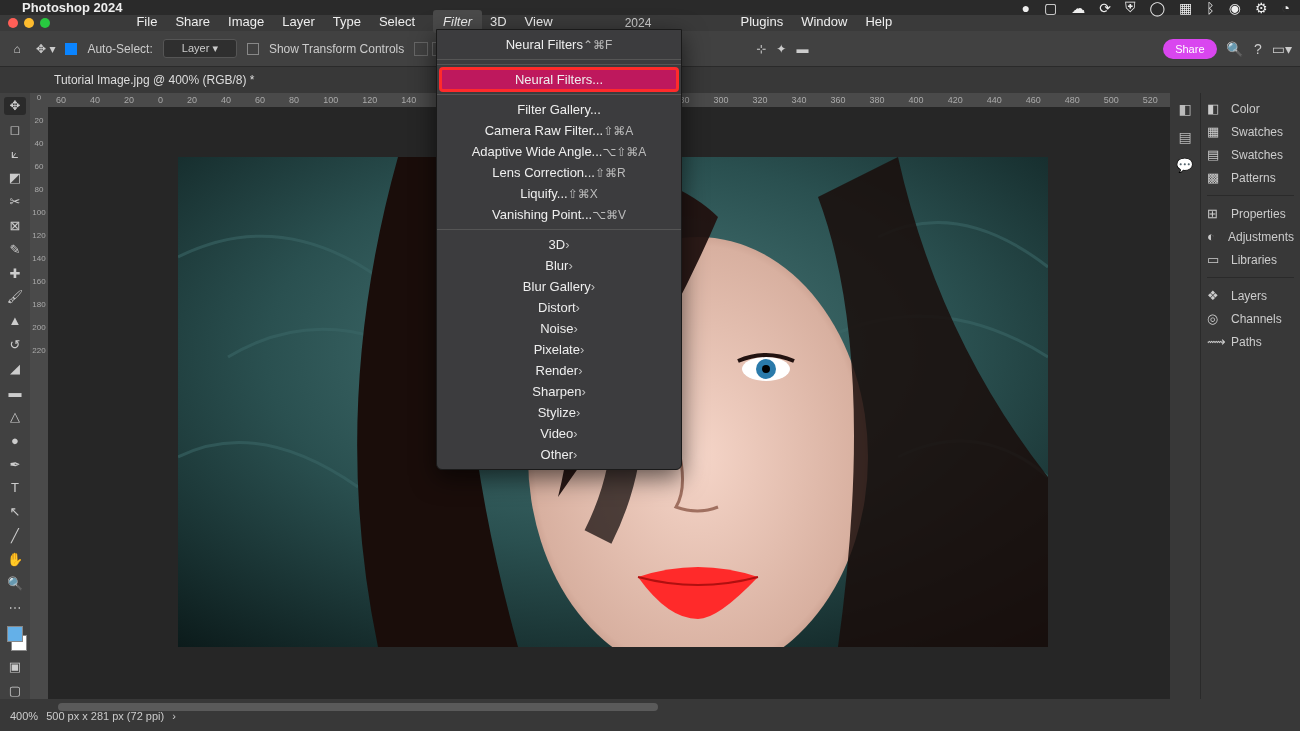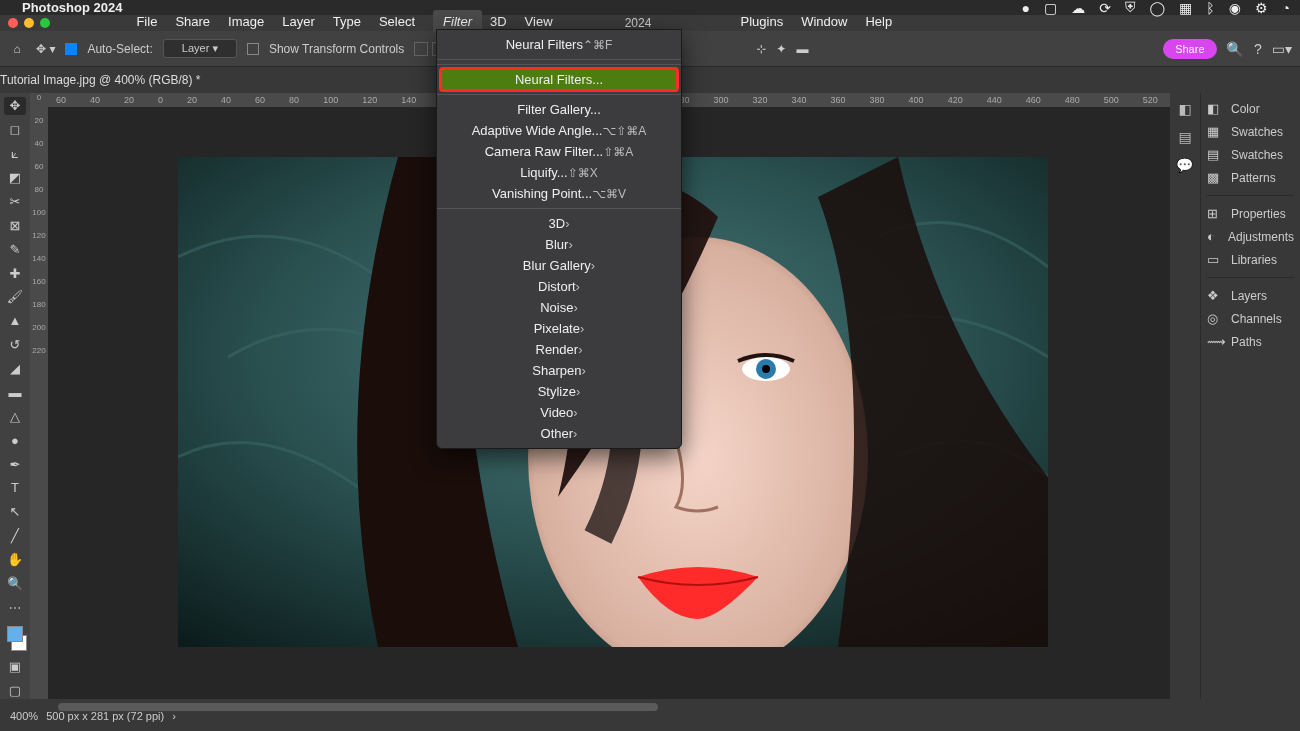--- a/index.html
+++ b/index.html
@@ -28,21 +28,21 @@
 .dropdown-small { background:#2f2f2f; padding:2px 18px; border-radius:3px; border:1px solid #555; font-size:11px;}
 .checkbox { width:12px; height:12px; border:1px solid #888; display:inline-block; vertical-align:middle;}
 .checkbox.checked{background:#0a84ff; border-color:#0a84ff;}
 .align-grp { display:flex; gap:4px;}
 .align-grp span{width:14px;height:14px;border:1px solid #666;}
 .share-btn { margin-left:auto; background:#d946ef; color:#fff; padding:4px 12px; border-radius:12px; font-size:11px;}
 .top-right-icons{display:flex;gap:10px;align-items:center;}
 .top-right-icons span{font-size:14px;}
 
 
-.doc-tab { height: 26px; background: #383838; display: flex; align-items: center; font-size: 12px; color: #ddd; }
+.doc-tab { height: 26px; background: #383838; display: flex; align-items: center; padding-left: 54px; font-size: 12px; color: #ddd; }
 
 
 .workspace { display: flex; height: calc(731px - 29px - 16px - 36px - 26px - 18px); }
 
 
 .tool-col { width: 30px; background: #414141; display:flex; flex-direction:column; align-items:center; padding-top:4px; gap:6px;}
 .tool-col .tool{width:22px;height:18px;display:flex;align-items:center;justify-content:center;font-size:13px;color:#ccc;}
 .tool.active{background:#2a2a2a;border-radius:3px;}
 .swatches-tool{display:flex;flex-direction:column;align-items:center;gap:3px;margin-top:4px;}
 .swatch-fg{width:16px;height:16px;background:#64b0e8;border:1px solid #888;position:relative;z-index:2;}
@@ -61,21 +61,21 @@
 .right-rail { width:30px; background:#383838; display:flex;flex-direction:column; align-items:center; gap:12px; padding-top:8px;}
 .right-rail span{font-size:14px;color:#bbb;}
 .right-panels{width:100px; background:#383838; padding:8px 6px; display:flex; flex-direction:column; gap:8px;border-left:1px solid #2a2a2a;}
 .panel-row{display:flex;align-items:center;gap:8px;font-size:12px;color:#ccc;}
 .panel-row .pi{width:16px;font-size:13px;}
 .panel-sep{height:1px;background:#2a2a2a;margin:2px 0;}
 
 
 .dropdown { position:absolute; left:436px; top:29px; width:246px; background:#3c3c3e; border:1px solid #1a1a1a; border-radius:0 0 6px 6px; box-shadow:0 8px 24px rgba(0,0,0,.6); padding:4px 0; z-index:50; }
 .dd-row{display:flex;justify-content:center;align-items:center;padding:3px 16px;font-size:13px;color:#eee;position:relative;}
-.dd-row.highlight{background:#4d7c0f;margin:0 4px;border-radius:2px;padding:3px 12px;}
+.dd-row.highlight{background:#be185d;margin:0 4px;border-radius:2px;padding:3px 12px;}
 .dd-row.boxed{outline:3px solid #ff2b2b;outline-offset:-1px;margin:0 4px;}
 .dd-row .shortcut{color:#bbb;font-size:12px;}
 .dd-row .arrow{color:#bbb;}
 .dd-sep{height:1px;background:#555;margin:4px 0;}
 
 
 .status-bar{height:34px;background:#383838;display:flex;align-items:center;font-size:11px;color:#ccc;padding:2px 10px;gap:8px;}
 .scroll-h{position:absolute;bottom:18px;left:58px;right:130px;height:10px;}
 .scroll-thumb{position:absolute;left:0;width:600px;height:8px;background:#5a5a5a;border-radius:4px;}
 </style>
@@ -345,26 +345,30 @@
   <div class="dd-sep"></div>
   <div class="dd-row highlight boxed">
       <span>Neural Filters...</span>
     </div>
   <div class="dd-sep"></div>
   <div class="dd-row">
       <span>Filter Gallery...</span>
       <span class="shortcut"></span>
     </div>
   <div class="dd-row">
+      <span>Camera Raw Filter...</span>
+      <span class="shortcut">⇧⌘A</span>
+    </div>
+  <div class="dd-row">
       <span>Adaptive Wide Angle...</span>
       <span class="shortcut">⌥⇧⌘A</span>
     </div>
   <div class="dd-row">
-      <span>Camera Raw Filter...</span>
-      <span class="shortcut">⇧⌘A</span>
+      <span>Lens Correction...</span>
+      <span class="shortcut">⇧⌘R</span>
     </div>
   <div class="dd-row">
       <span>Liquify...</span>
       <span class="shortcut">⇧⌘X</span>
     </div>
   <div class="dd-row">
       <span>Vanishing Point...</span>
       <span class="shortcut">⌥⌘V</span>
     </div>
   <div class="dd-sep"></div>

